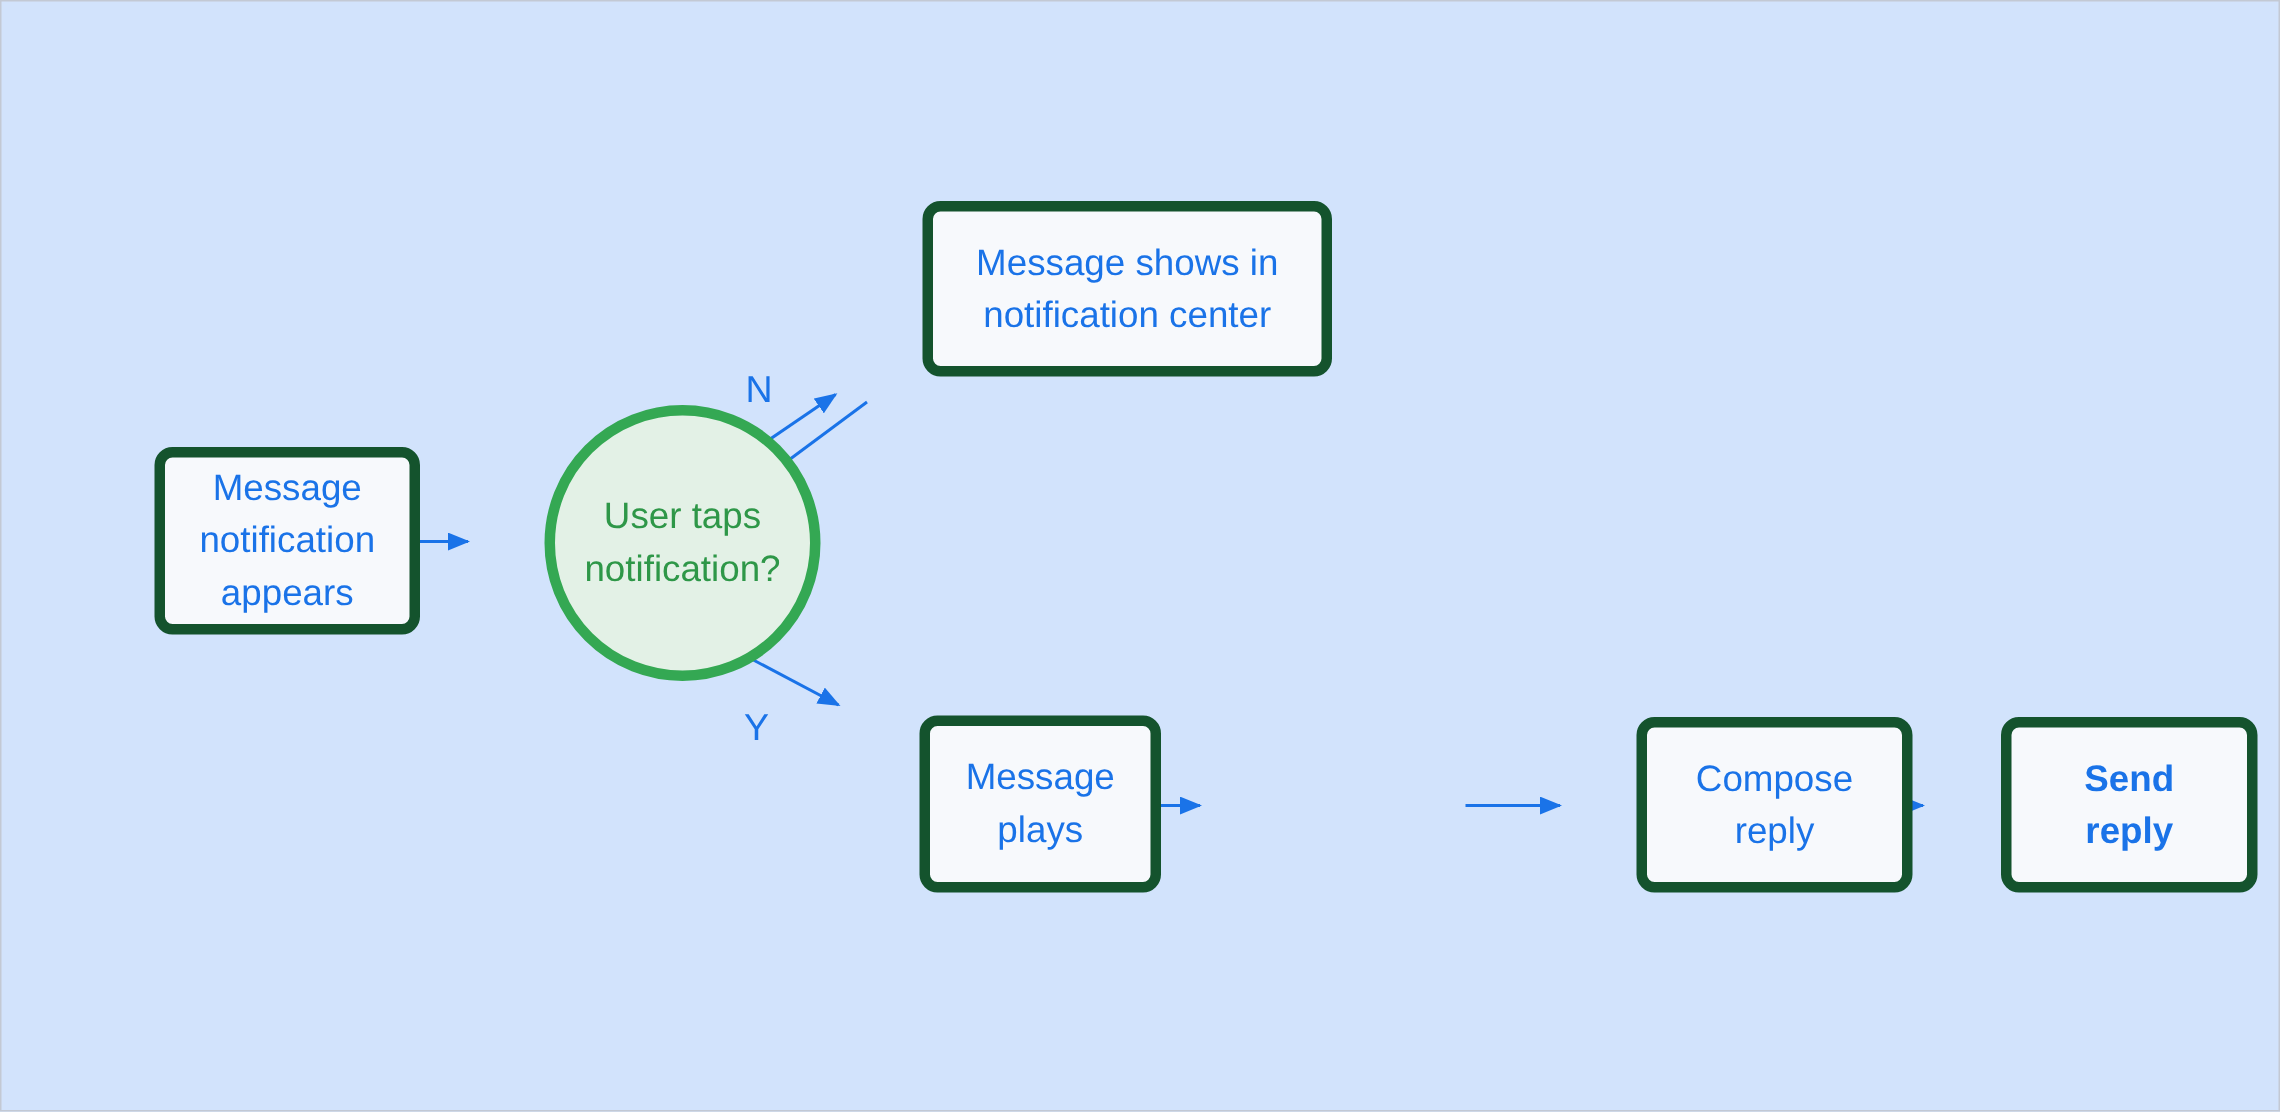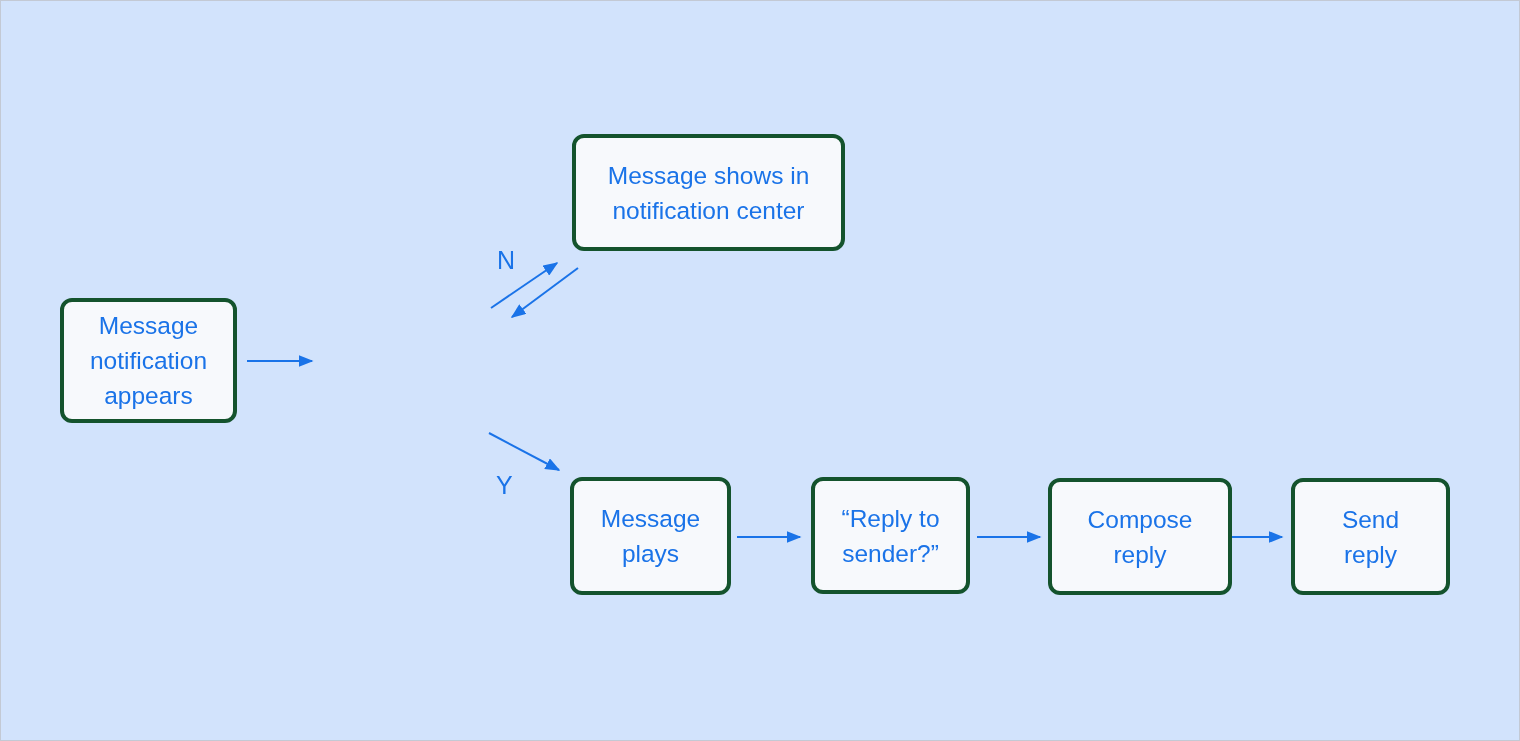--- a/index.html
+++ b/index.html
@@ -15,42 +15,43 @@
     box-shadow: inset 0 0 0 1px #c3c9d4;
     overflow: hidden;
   }
   .node {
     position: absolute;
     display: flex;
     align-items: center;
     justify-content: center;
     text-align: center;
     box-sizing: border-box;
-    border: 4px solid #14532d;
+    border: 7px solid #14532d;
     border-radius: 12px;
     background: #F7F9FC;
     color: #1A73E8;
     font-size: 24.5px;
     line-height: 35px;
     white-space: pre-line;
     padding: 0 6px;
+    margin-left: 43px;
   }
   .node.decision {
     border-radius: 50%;
     border-color: #34A853;
     background: #E3F1E6;
     color: #2E9748;
   }
   #node-start               { left: 60px;   top: 298px; width: 177px; height: 125px; }
   #node-decision            { left: 320px;  top: 270px; width: 184px; height: 184px; }
   #node-notification-center { left: 572px;  top: 134px; width: 273px; height: 117px; }
   #node-message-plays       { left: 570px;  top: 477px; width: 161px; height: 118px; }
   #node-reply-to-sender     { left: 811px;  top: 477px; width: 159px; height: 117px; }
   #node-compose-reply       { left: 1048px; top: 478px; width: 184px; height: 117px; }
-  #node-send-reply          { left: 1291px; top: 478px; width: 159px; height: 117px; }
+  #node-send-reply          { left: 1291px; top: 478px; width: 171px; height: 117px; font-weight: bold; }
 
   .edge-label {
     position: absolute;
     color: #1A73E8;
     font-size: 25px;
     line-height: 26px;
   }
   #edge-label-no  { left: 497px; top: 247px; }
   #edge-label-yes { left: 496px; top: 472px; }
 
@@ -82,29 +83,29 @@
     <line x1="489" y1="433" x2="559" y2="470" marker-end="url(#arrowhead)"></line>
     <line x1="737" y1="537" x2="800" y2="537" marker-end="url(#arrowhead)"></line>
     <line x1="977" y1="537" x2="1040" y2="537" marker-end="url(#arrowhead)"></line>
     <line x1="1216" y1="537" x2="1282" y2="537" marker-end="url(#arrowhead)"></line>
   </svg>
 
   <div class="node" id="node-start">Message
 notification
 appears</div>
 
+  <div class="node decision" id="node-decision">User taps
+notification?</div>
 
   <div class="node" id="node-notification-center">Message shows in
 notification center</div>
 
   <div class="node" id="node-message-plays">Message
 plays</div>
 
-  <div class="node" id="node-reply-to-sender">“Reply to
-sender?”</div>
 
   <div class="node" id="node-compose-reply">Compose
 reply</div>
 
   <div class="node" id="node-send-reply">Send
 reply</div>
 
   <span class="edge-label" id="edge-label-no">N</span>
 
   <span class="edge-label" id="edge-label-yes">Y</span>

